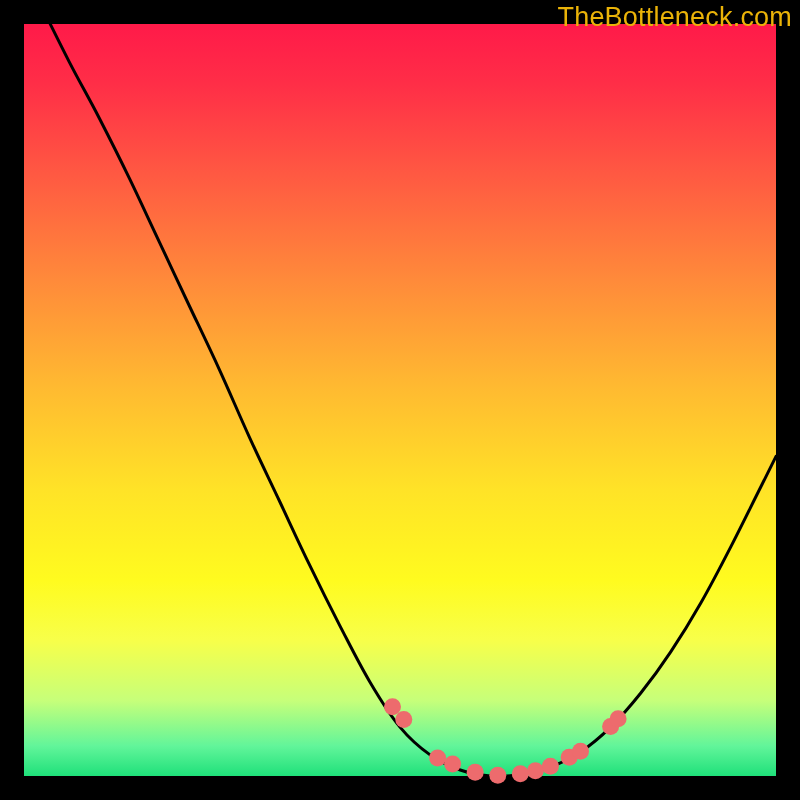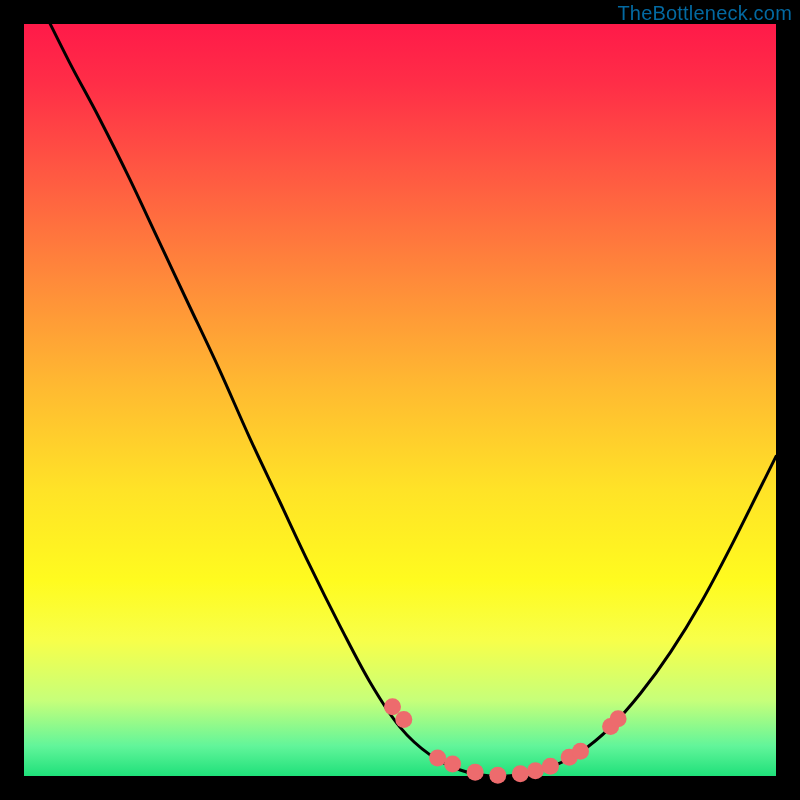--- a/index.html
+++ b/index.html
@@ -32,23 +32,23 @@
       #c6ff7a 90%,
       #62f59a 96%,
       #1fe07a 100%
     );
   }
   .watermark {
     position: absolute;
     top: 2px;
     right: 8px;
     font-family: Arial, Helvetica, sans-serif;
-    font-size: 20px;
+    font-size: 27px;
     font-weight: 500;
-    color: #0369a1;
+    color: #eab308;
     letter-spacing: 0.2px;
   }
   svg.curve {
     position: absolute;
     left: 24px;
     top: 24px;
     width: 752px;
     height: 752px;
     overflow: visible;
   }

